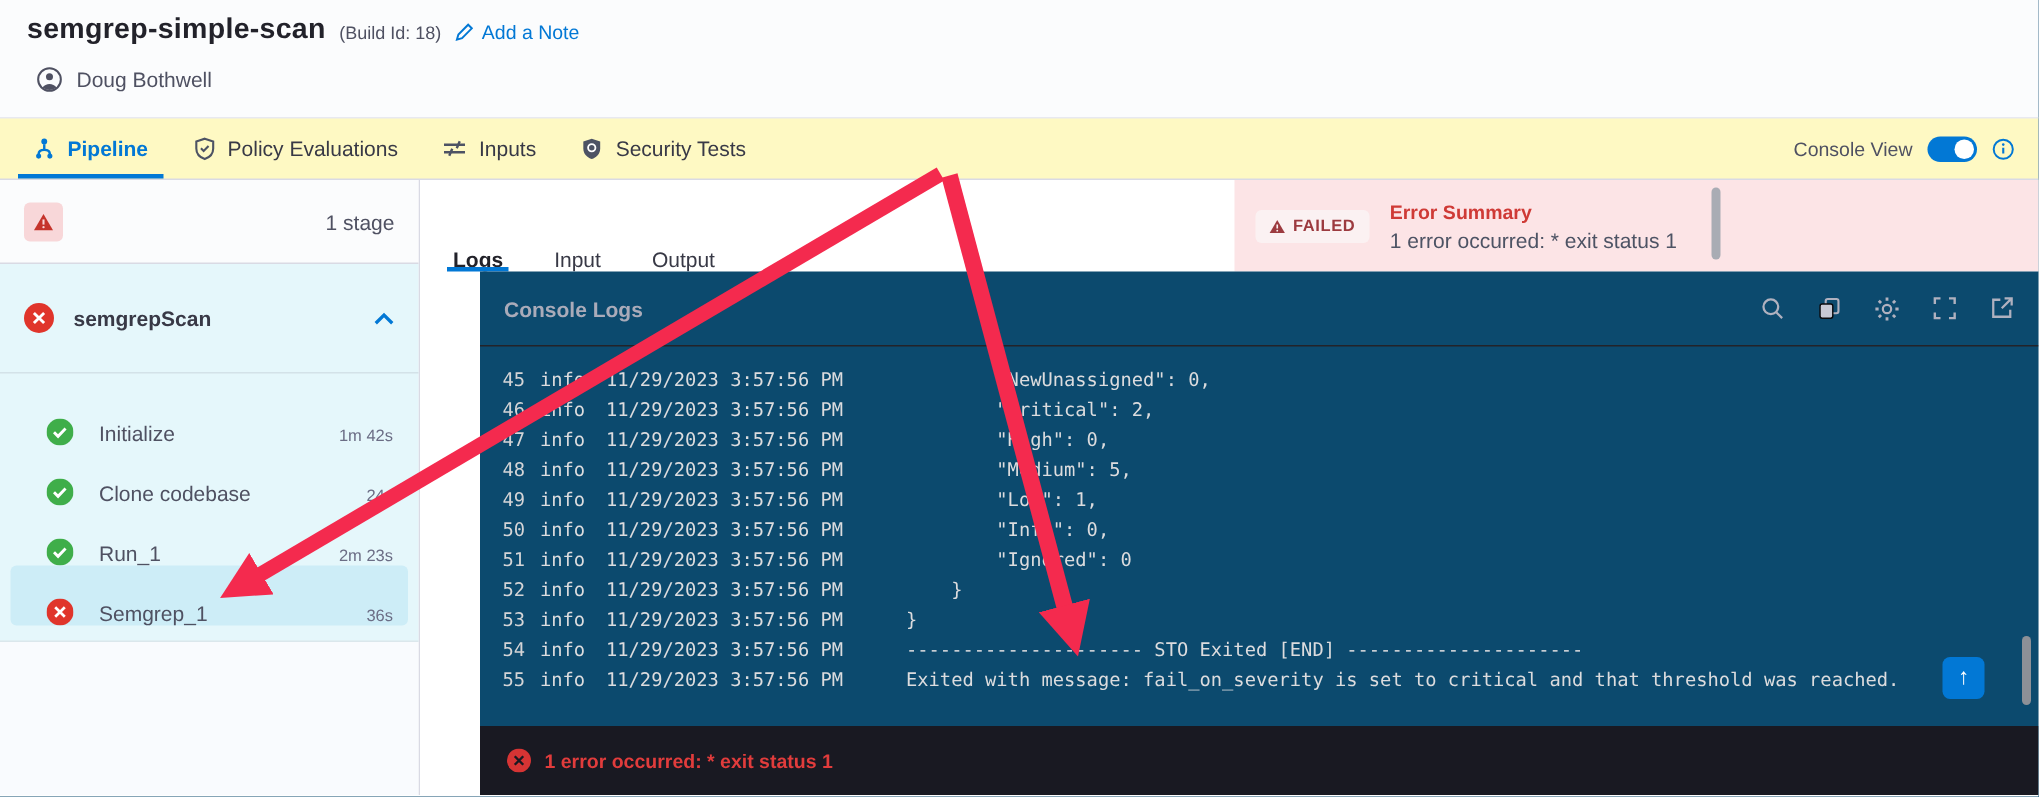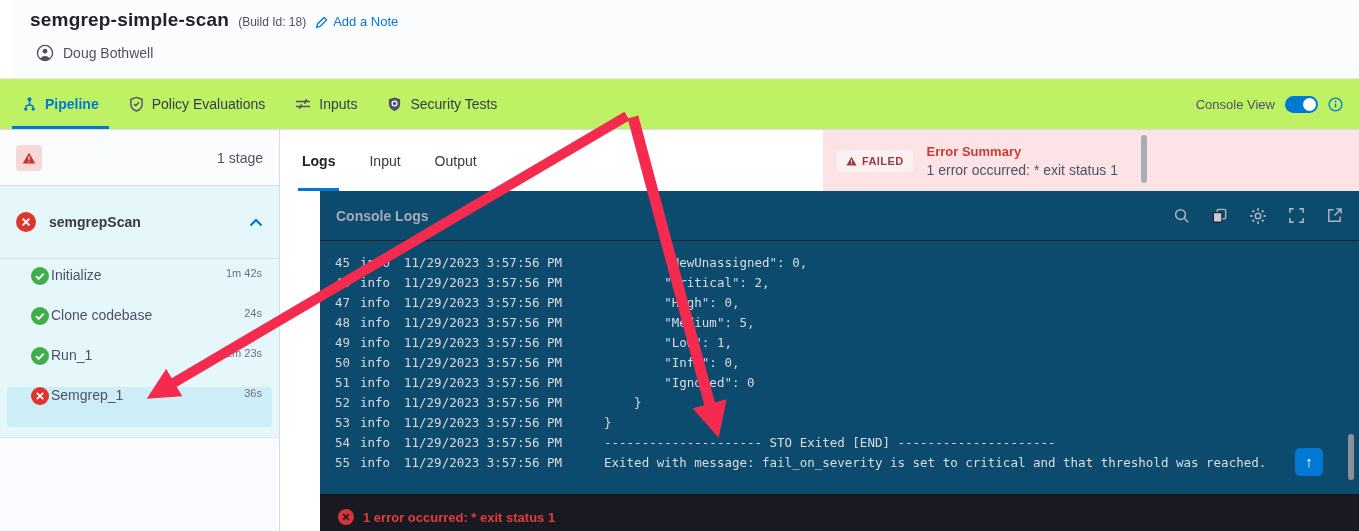--- a/index.html
+++ b/index.html
@@ -3,29 +3,29 @@
 <meta charset="utf-8">
 <style>
   * { margin:0; padding:0; box-sizing:border-box; }
   html,body { width:1359px; height:531px; }
   body {
     font-family:"Liberation Sans", sans-serif;
     background:#ffffff; overflow:hidden; position:relative;
     color:#383946;
   }
   
-  .top-header { height:78px; background:#fbfcfd; padding:6px 18px 0 18px;margin-left:12px; }
+  .top-header { height:78px; background:#fbfcfd; padding:6px 18px 0 18px; }
   .title-row { display:flex; align-items:center; gap:9px; height:28px; }
   .page-title { font-size:19px; font-weight:bold; color:#22222a; letter-spacing:.2px; }
   .build-id { font-size:12px; color:#4f5162; padding-top:3px; }
-  .add-note { display:flex; align-items:flex-end; gap:5px; color:#0278d5; font-size:13px; cursor:pointer; padding-top:2px; }
+  .add-note { display:flex; align-items:center; gap:5px; color:#0278d5; font-size:13px; cursor:pointer; padding-top:2px; }
   .user-row { display:flex; align-items:center; gap:9px; margin:10px 0 0 6px; font-size:14px; color:#4f5162; }
 
   
-  .tab-bar { height:52px; background:#bef264; border-top:1px solid #e8e9f0; border-bottom:1px solid #d9dae4;
+  .tab-bar { height:42px; background:#fef9c3; border-top:1px solid #e8e9f0; border-bottom:1px solid #d9dae4;
              display:flex; align-items:stretch; padding:0 16px; position:relative; }
   .tab { display:flex; align-items:center; gap:8px; font-size:14px; color:#383946; padding:0 6px; margin-right:18px; position:relative; cursor:pointer; }
   .tab.active { color:#0278d5; font-weight:bold; }
   .tab.active::after { content:""; position:absolute; left:-4px; right:-4px; bottom:0; height:3px; background:#0278d5; }
   .tabbar-right { margin-left:auto; display:flex; align-items:center; gap:10px; }
   .console-view-label { font-size:13px; color:#4f5162; }
   .toggle { width:33px; height:17px; border-radius:9px; background:#0278d5; position:relative; cursor:pointer; }
   .toggle .knob { position:absolute; right:2px; top:2px; width:13px; height:13px; border-radius:50%; background:#ffffff; }
 
   
@@ -35,30 +35,30 @@
                      display:flex; align-items:center; justify-content:space-between; padding:0 16px; }
   .warn-chip { width:26px; height:26px; border-radius:4px; background:#f8d7d9; display:flex; align-items:center; justify-content:center; }
   .stage-count { font-size:14px; color:#4f5162; }
 
   .stage-section { background:#e5f7fb; border-bottom:1px solid #dbe7ec; padding-bottom:10px; }
   .stage-header { height:72px; display:flex; align-items:center; gap:13px; padding:0 16px; cursor:pointer; }
   .stage-name { font-size:14px; font-weight:bold; color:#383946; }
   .chevron { margin-left:auto; display:flex; }
   .stage-divider { height:1px; background:#d3e2e8; }
   .steps { padding-top:8px; }
-  .step-row { height:40px; margin:0 7px; border-radius:4px; display:flex; align-items:flex-start; gap:2px; padding:0 10px 0 24px; cursor:pointer; }
+  .step-row { height:40px; margin:0 7px; border-radius:4px; display:flex; align-items:flex-end; gap:17px; padding:0 10px 0 24px; cursor:pointer; }
   .step-row.selected { background:#cdedf7; }
   .step-label { font-size:14px; color:#4f5162; }
   .step-duration { margin-left:auto; font-size:11px; color:#6b6d85; }
   .sidebar-rest { flex:1; background:#f9fbfe; }
 
   
   .main { flex:1; display:flex; flex-direction:column; background:#ffffff; padding-left:4px; }
   .log-tab-row { height:61px; background:#ffffff; position:relative; display:flex; align-items:stretch; padding-left:14px; }
-  .log-tab { display:flex; align-items:center; font-size:14px; color:#383946; padding:0 4px; margin-right:26px; position:relative; cursor:pointer; }
+  .log-tab { display:flex; align-items:flex-end; font-size:14px; color:#383946; padding:0 4px; margin-right:26px; position:relative; cursor:pointer; }
   .log-tab.active { font-weight:bold; color:#22222a; }
   .log-tab.active::after { content:""; position:absolute; left:0; right:0; bottom:0; height:3px; background:#0278d5; }
 
   .error-summary { position:absolute; top:0; right:0; width:536px; height:61px; background:#fce4e6;
                    display:flex; align-items:center; gap:14px; padding:0 14px;margin-left:24px; }
   .failed-badge { background:#fbf1f2; border-radius:4px; padding:5px 9px; display:flex; align-items:center; gap:5px;
                   font-size:11px; font-weight:bold; color:#9c3a3f; letter-spacing:.4px; }
   .es-text-block { display:flex; flex-direction:column; gap:3px; }
   .es-title { font-size:13px; color:#cf3a36; font-weight:bold; }
   .es-message { font-size:14px; color:#4d5364; }

